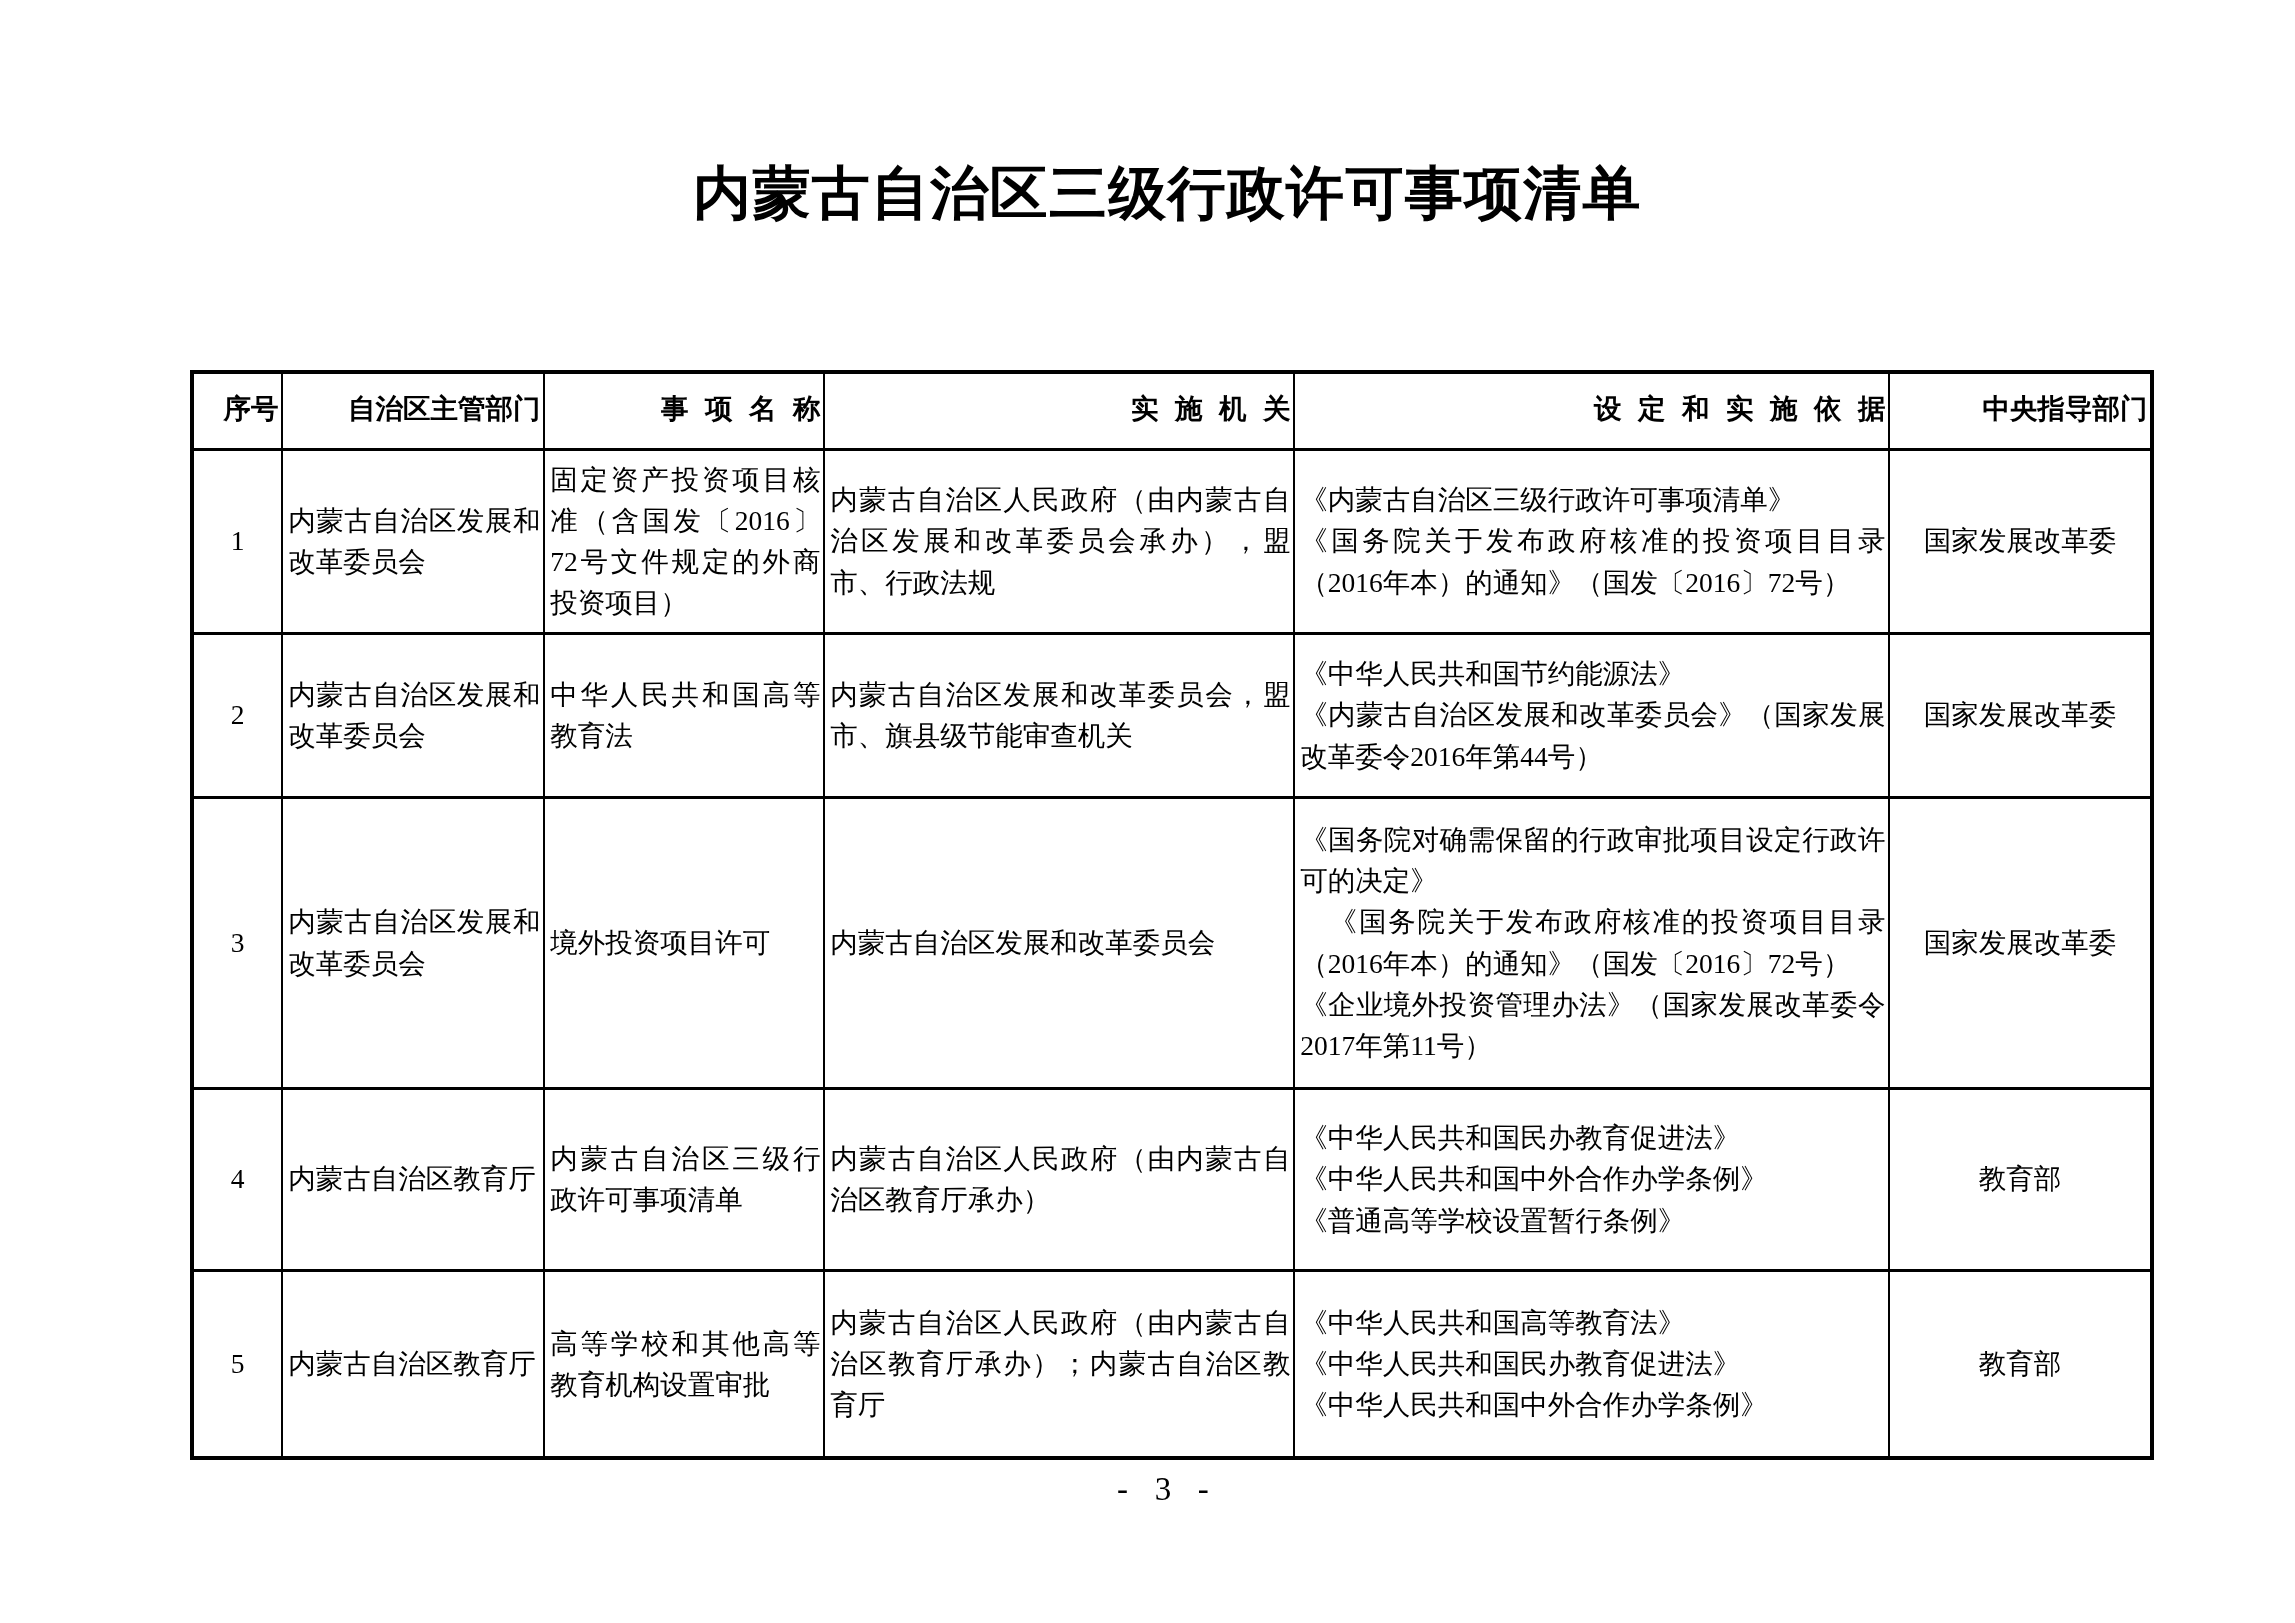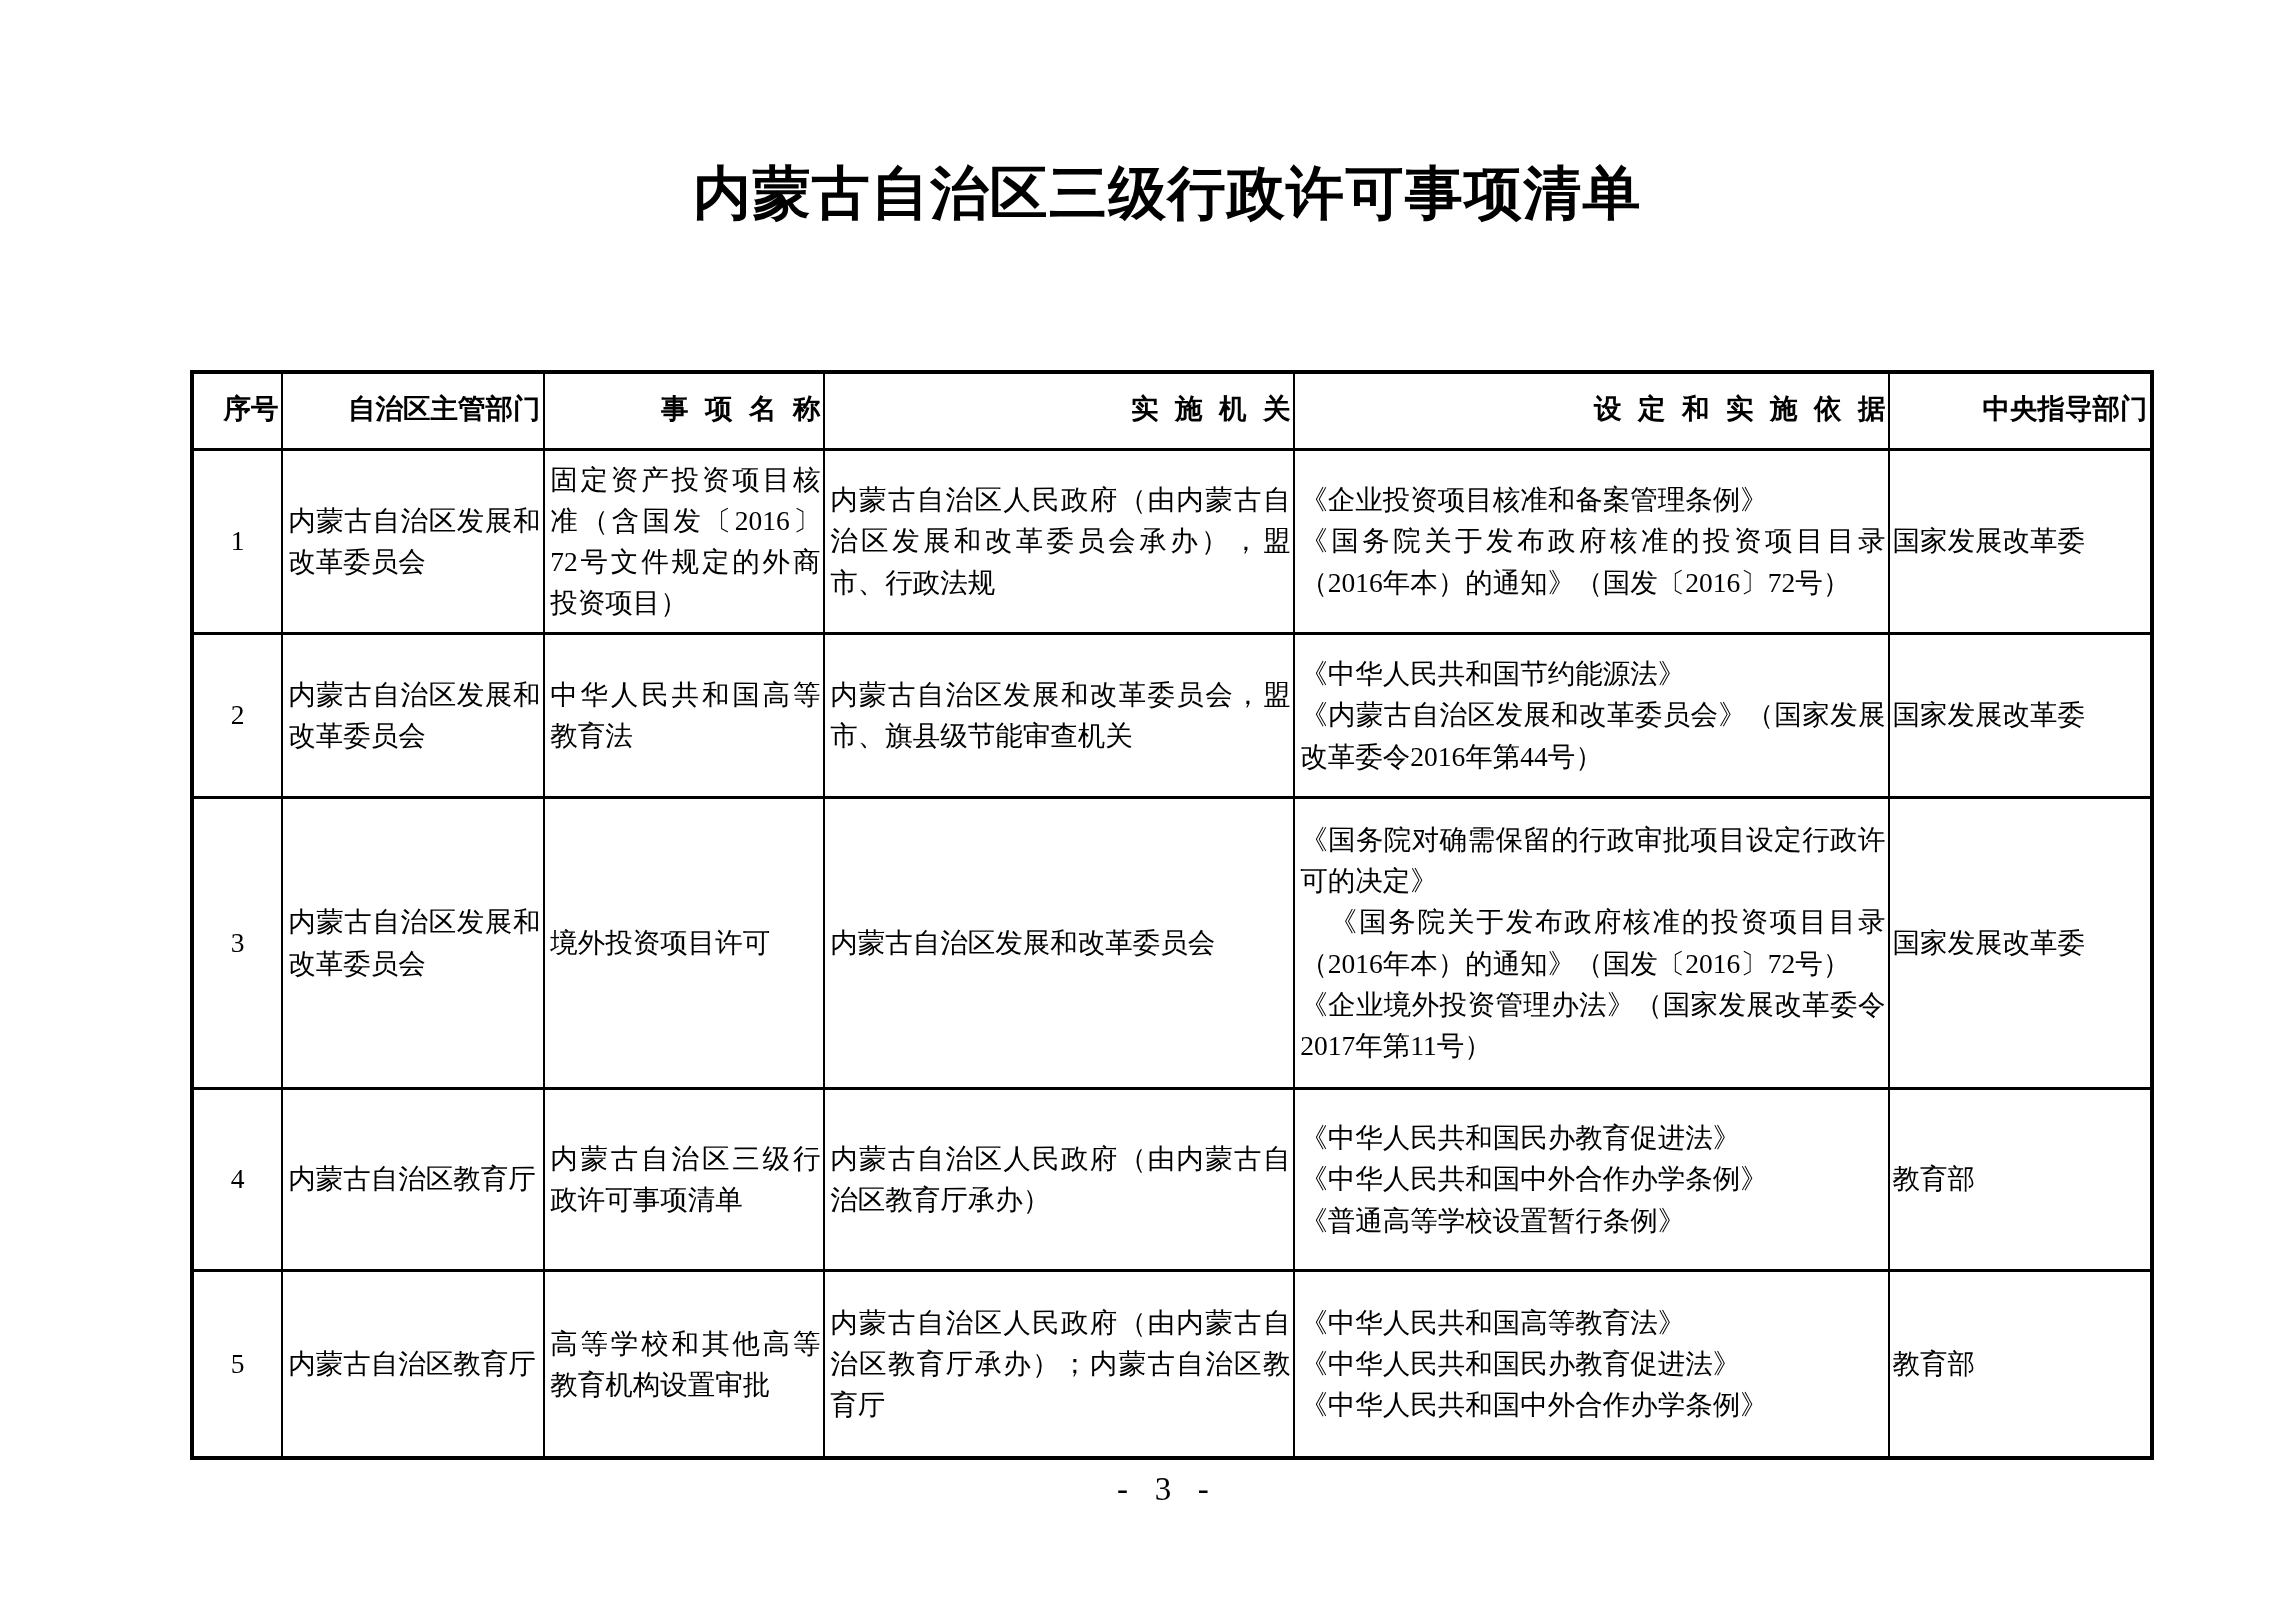--- a/index.html
+++ b/index.html
@@ -80,20 +80,21 @@
   }
   td.c-left {
     text-align: justify;
     padding: 2.6px 2.6px 2.6px 5.2px;
   }
   td.c-basis {
     text-align: justify;
     padding: 2.6px 2.6px 2.6px 5.2px;
   }
   td.c-central {
+    text-align: center;
     padding: 0 2.6px;
   }
   .page-num {
     position: absolute;
     top: 1471px;
     left: 0;
     width: 100%;
     text-align: center;
     font-size: 33px;
     letter-spacing: 9.2px;
@@ -127,21 +128,21 @@
         <th>中央指导部门</th>
       </tr>
     </thead>
     <tbody>
       <tr class="row-1">
         <td class="c-index">1</td>
         <td class="c-left">内蒙古自治区发展和改革委员会</td>
         <td class="c-left">固定资产投资项目核准（含国发〔2016〕72号文件规定的外商投资项目）</td>
         <td class="c-left">内蒙古自治区人民政府（由内蒙古自治区发展和改革委员会承办），盟市、行政法规</td>
         <td class="c-basis">
-            <div>《企业投资项目核准和备案管理条例》</div>
+            <div>《内蒙古自治区三级行政许可事项清单》</div>
             <div>《国务院关于发布政府核准的投资项目目录（2016年本）的通知》（国发〔2016〕72号）</div>
           </td>
         <td class="c-central">国家发展改革委</td>
       </tr>
       <tr class="row-2">
         <td class="c-index">2</td>
         <td class="c-left">内蒙古自治区发展和改革委员会</td>
         <td class="c-left">中华人民共和国高等教育法</td>
         <td class="c-left">内蒙古自治区发展和改革委员会，盟市、旗县级节能审查机关</td>
         <td class="c-basis">

